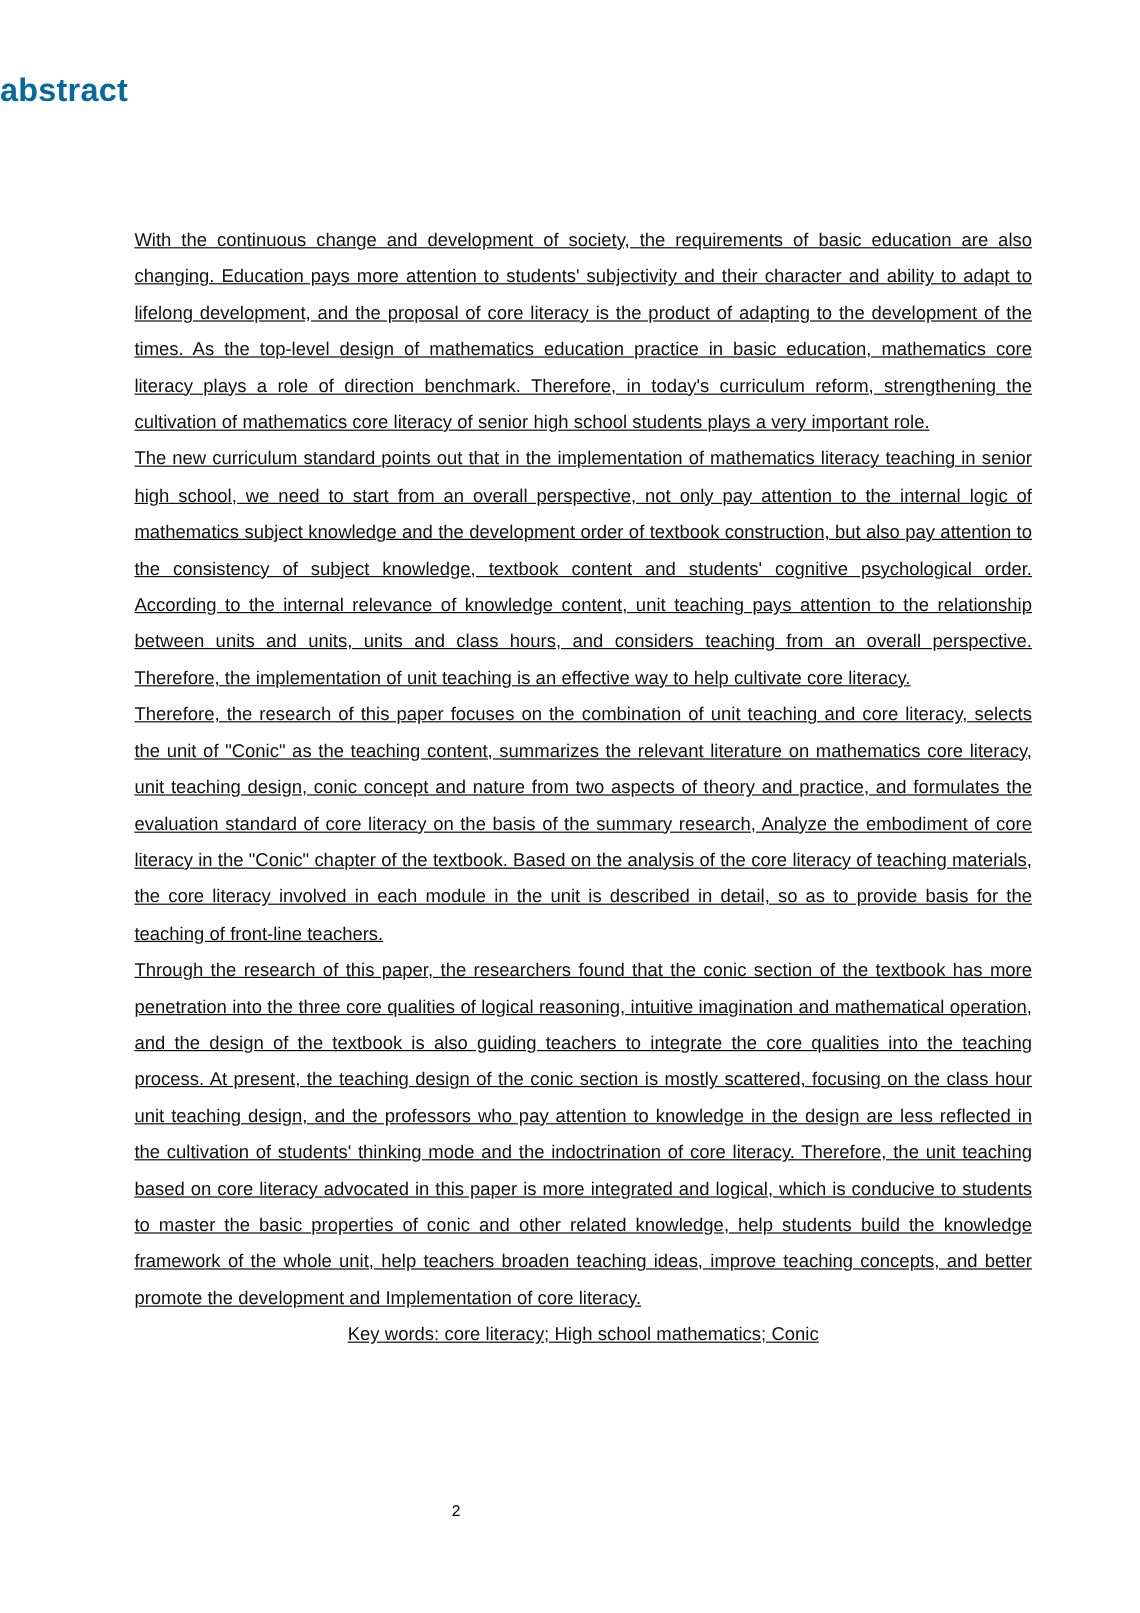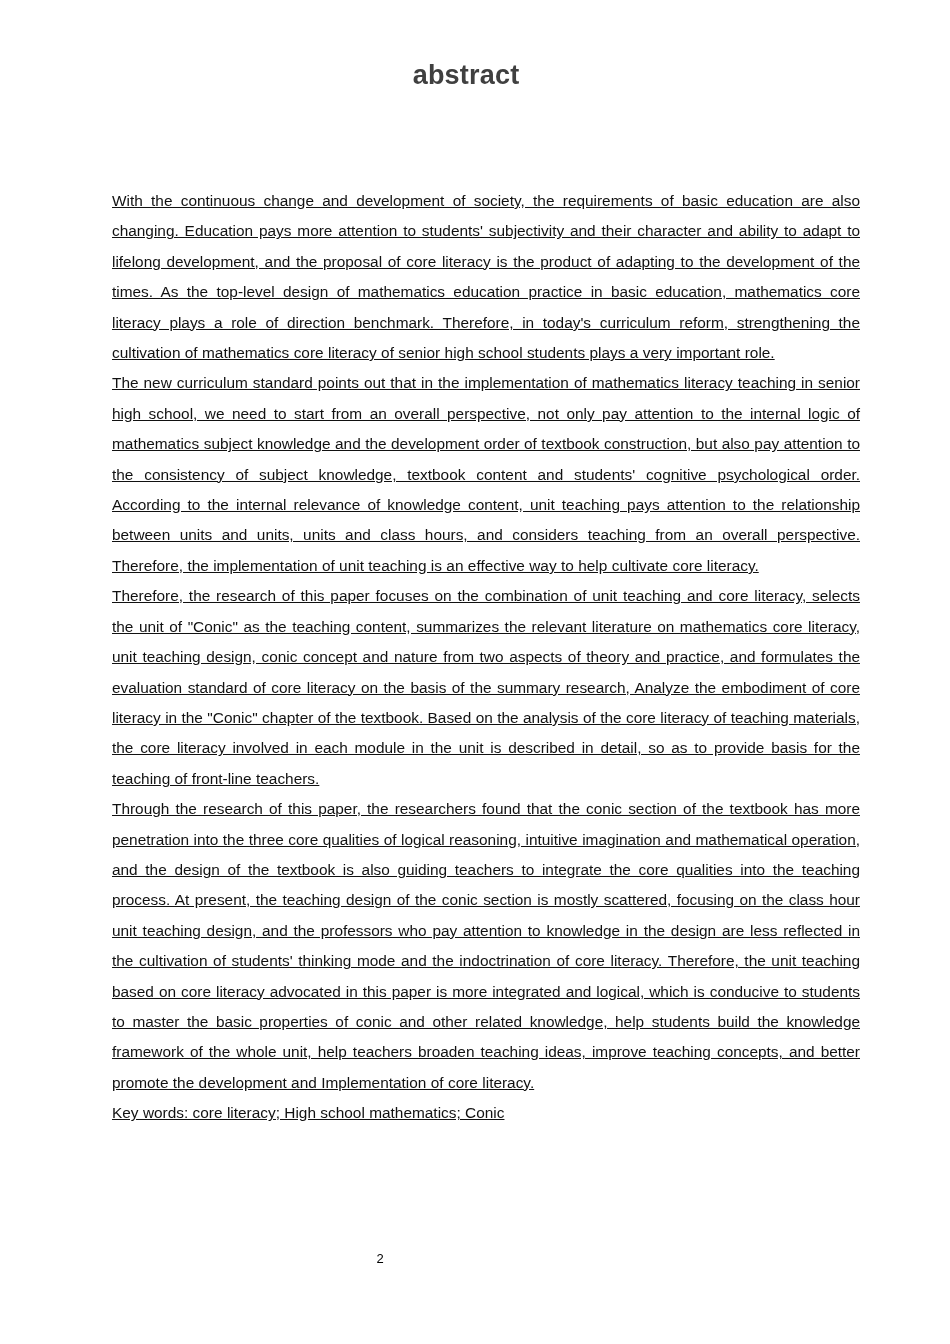--- a/index.html
+++ b/index.html
@@ -15,26 +15,26 @@
     overflow: hidden;
     font-family: "Liberation Sans", "DejaVu Sans", sans-serif;
     color: #000000;
     -webkit-font-smoothing: antialiased;
   }
   .doc-title {
     position: absolute;
     left: 0;
     right: 18px;
     top: 58px;
-    text-align: center;
+    text-align: left;
     font-size: 27px;
     font-weight: bold;
     letter-spacing: 0.2px;
     line-height: 34px;
-    color: #404040;
+    color: #0369a1;
   }
   .body-block {
     position: absolute;
     left: 112px;
     top: 186px;
     width: 748px;
     font-size: 15.4px;
     line-height: 30.4px;
     text-align: justify;
     text-justify: inter-word;
@@ -42,21 +42,21 @@
   }
   .body-block p {
     margin: 0;
     padding: 0;
     text-indent: 0;
     text-align: justify;
     word-spacing: 0.1px;
     text-decoration: underline;
   }
   .body-block p.last-flush {
-    text-align: left;
+    text-align: center;
   }
   .page-number {
     position: absolute;
     left: 370px;
     top: 1250px;
     width: 20px;
     text-align: center;
     font-size: 13px;
     line-height: 18px;
     color: #000000;

